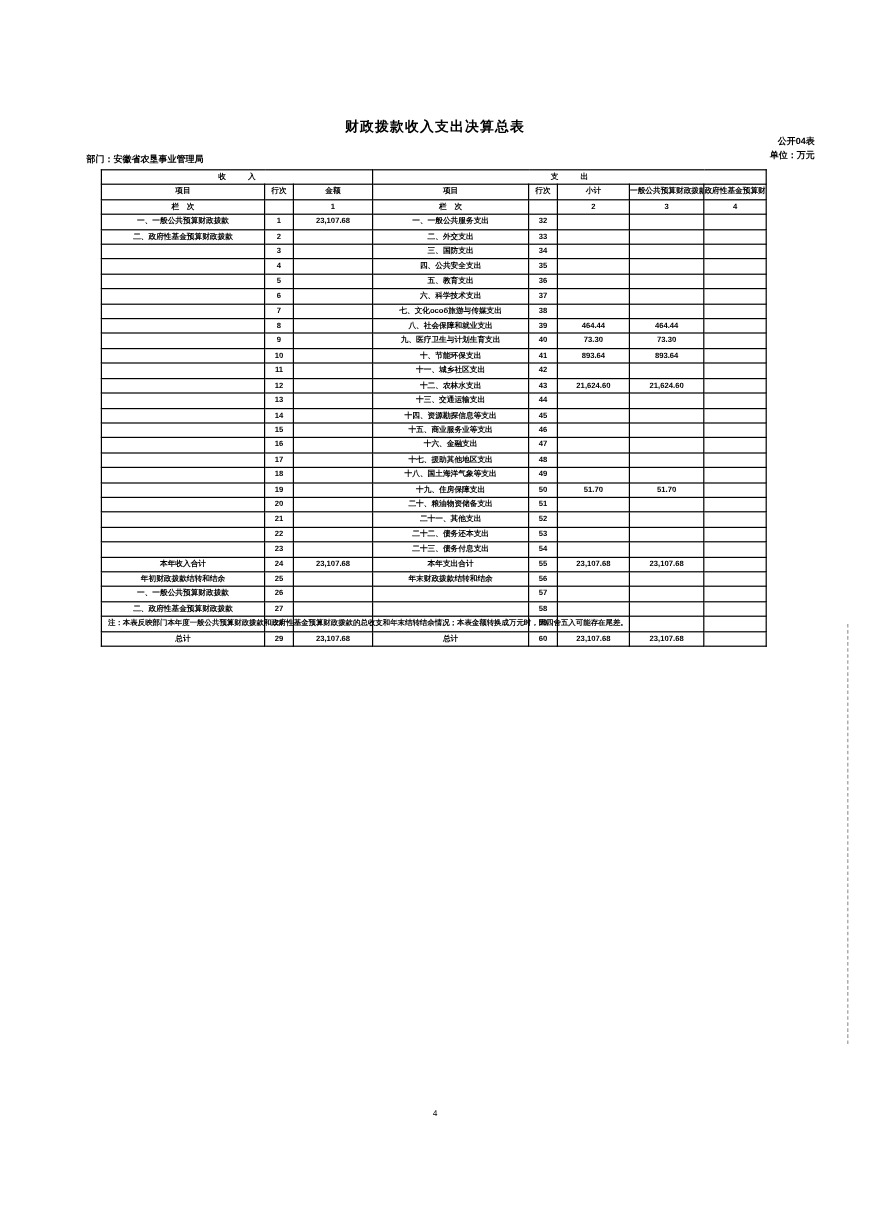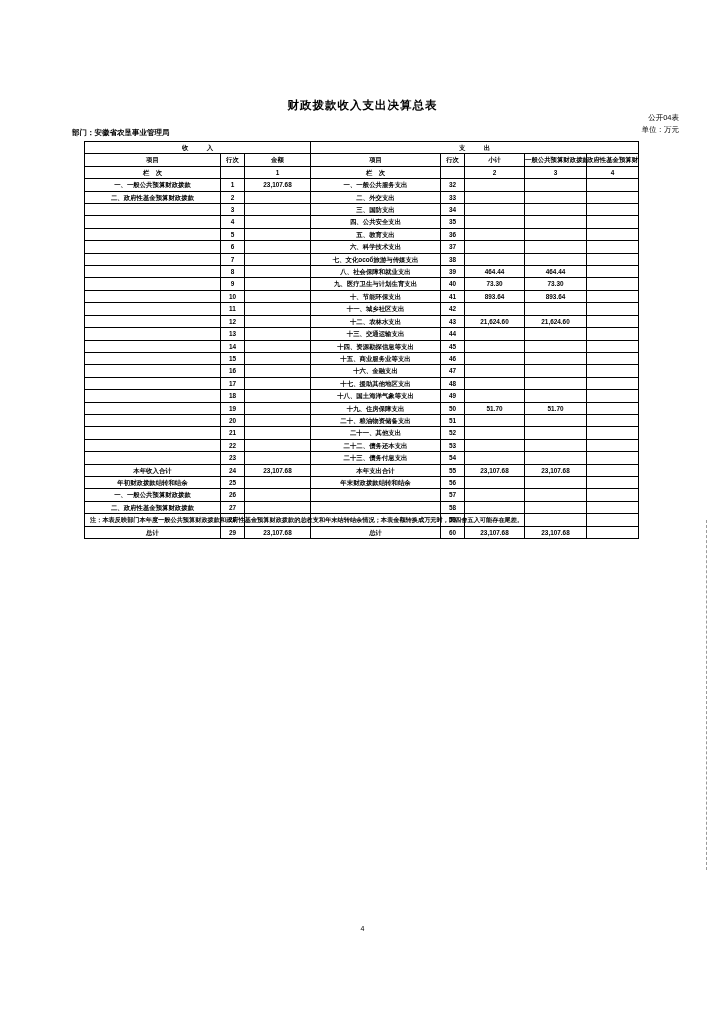--- a/index.html
+++ b/index.html
@@ -31,21 +31,21 @@
     font-weight: bold;
     letter-spacing: 1px;
   }
   .hdr-right {
     position: absolute;
     right: 46px;
     top: 112px;
     font-size: 7.5px;
     text-align: right;
     line-height: 1.55;
-    font-weight: normal;
+    font-weight: bold;
   }
   .hdr-left {
     position: absolute;
     left: 72px;
     top: 128px;
     font-size: 7.5px;
     font-weight: bold;
   }
   table.main {
     position: absolute;

